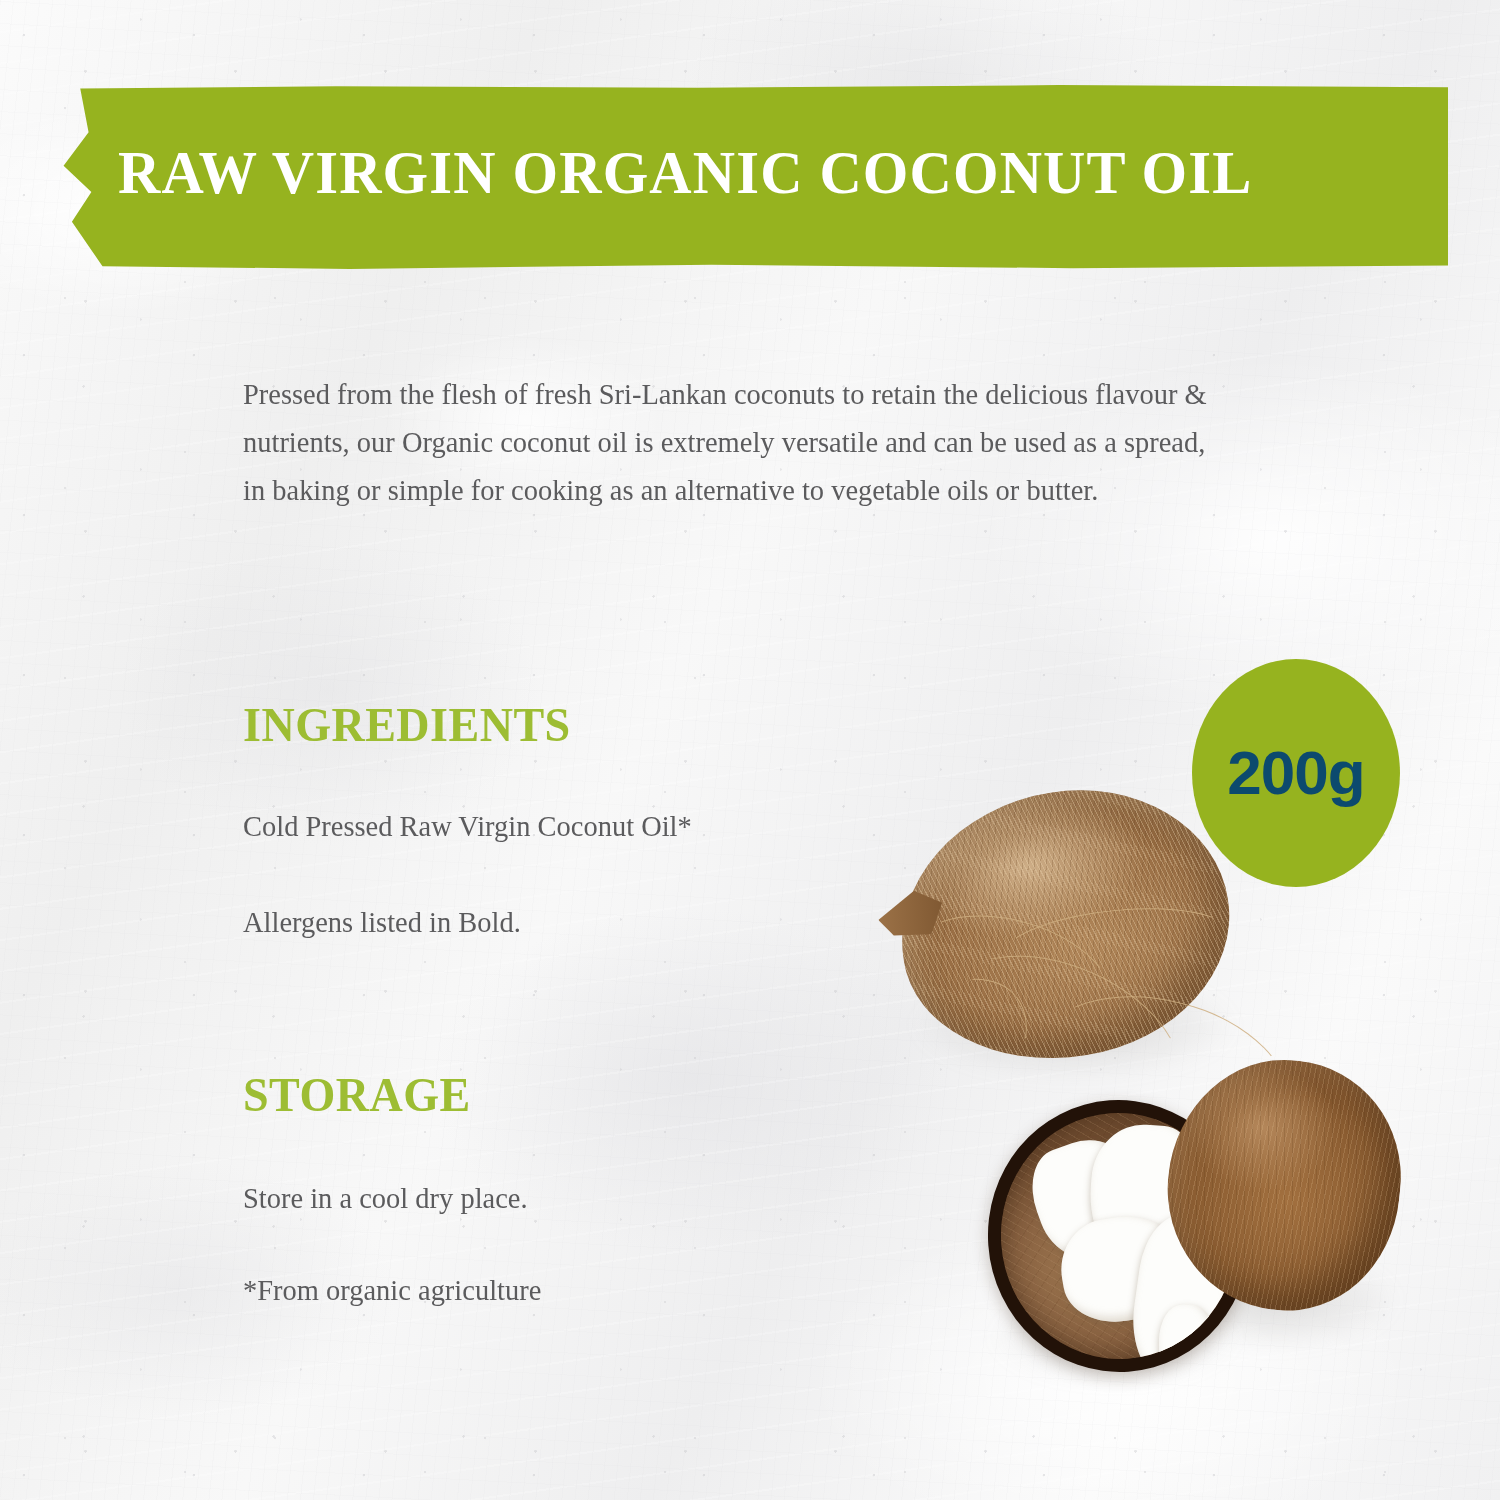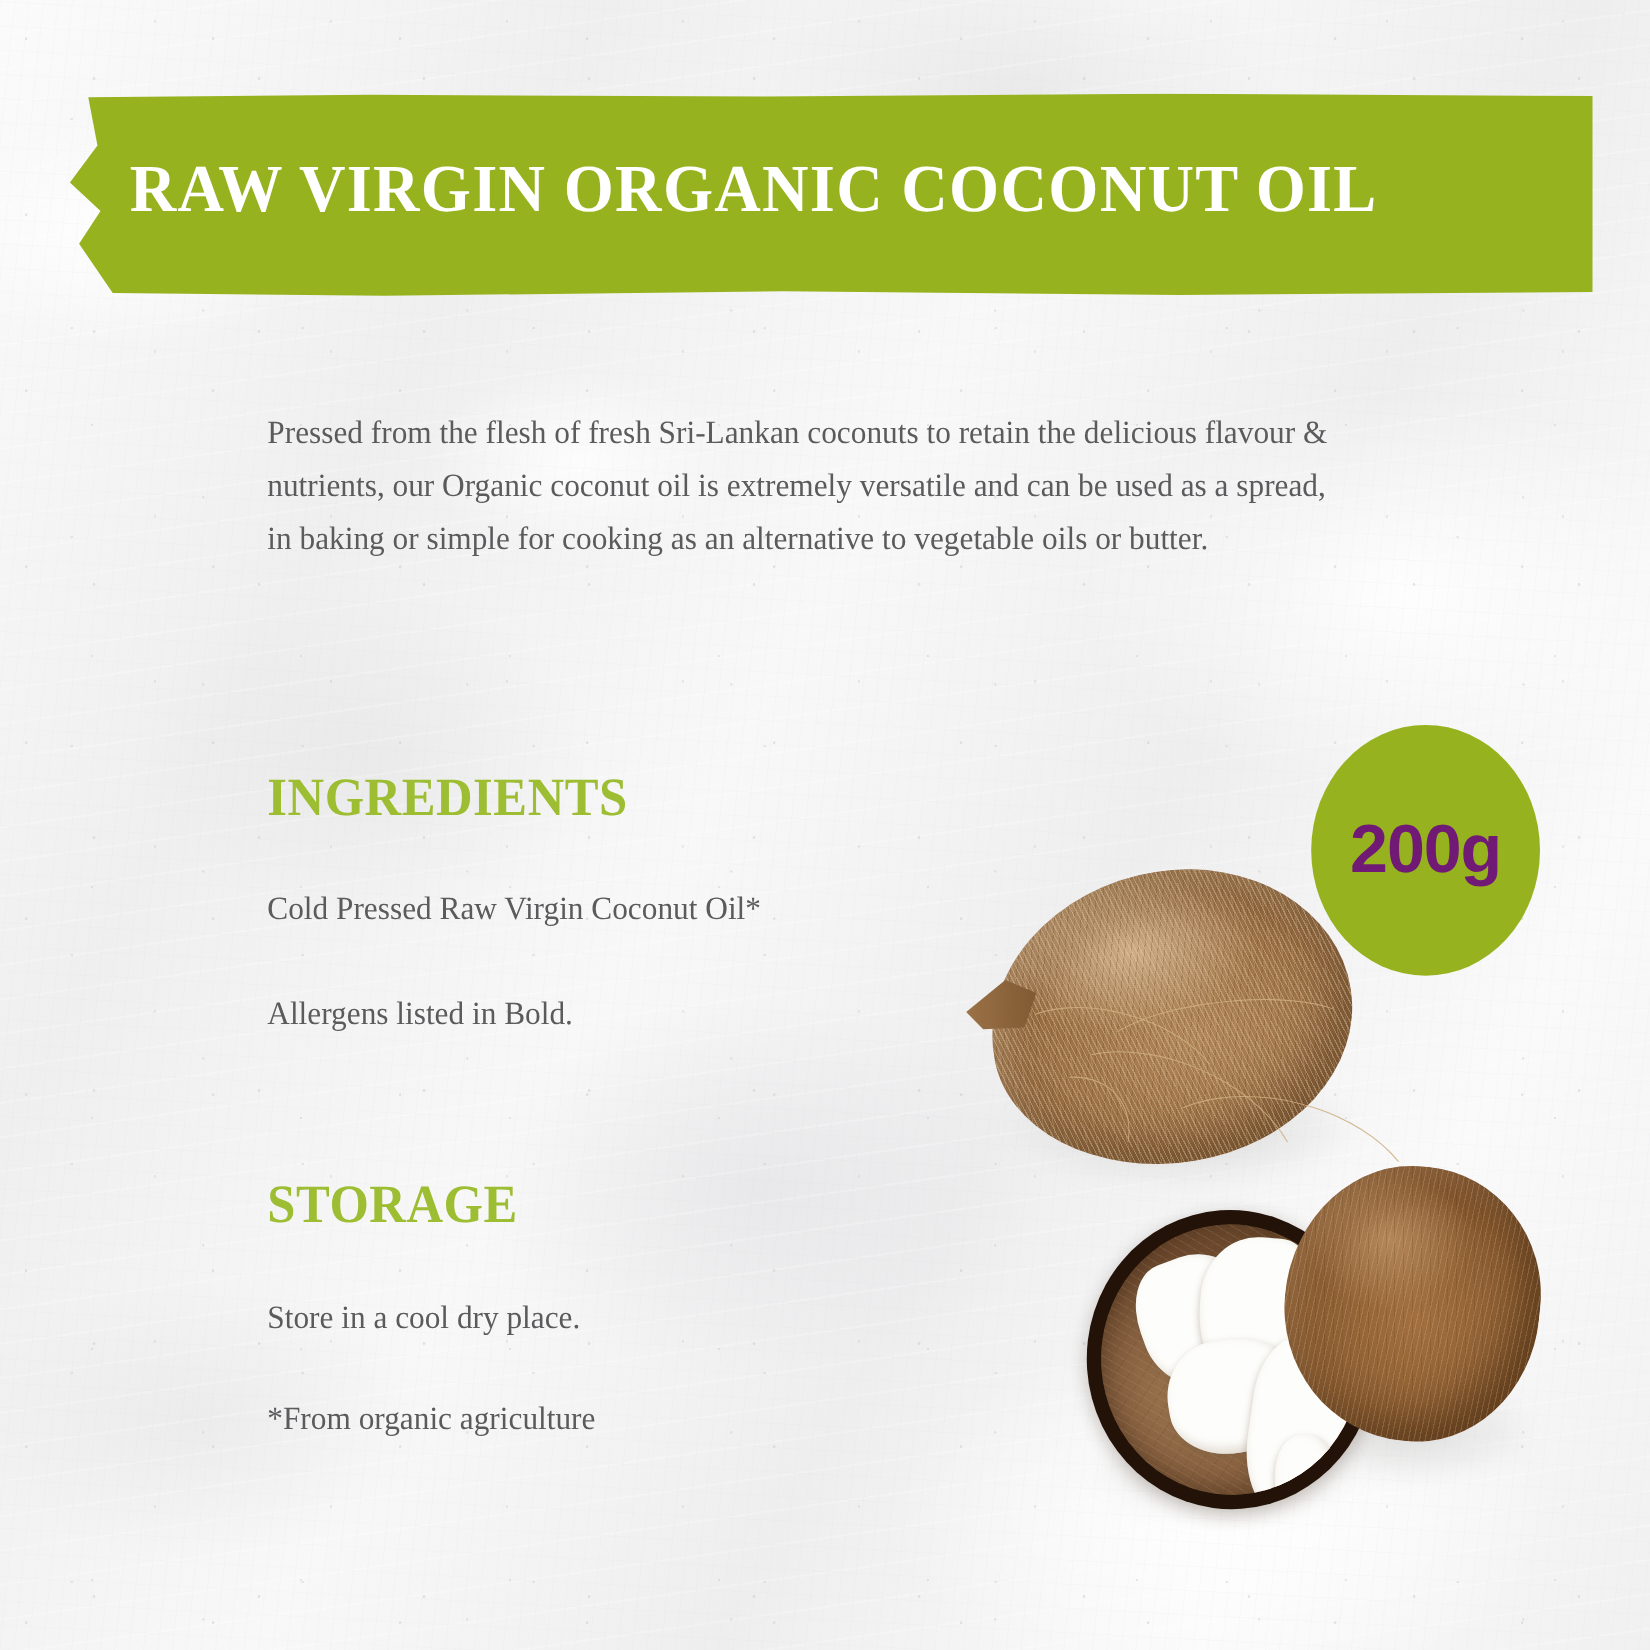--- a/index.html
+++ b/index.html
@@ -109,21 +109,21 @@
   #line-storage{top:1182px;}
   #line-footnote{top:1274px;}
 
   
   .badge{
     position:absolute;left:1192px;top:659px;width:208px;height:228px;
     background:#96b31f;border-radius:50%;
     display:flex;align-items:center;justify-content:center;
   }
   .badge-text{
-    color:#701a75;
+    color:#0c4a6e;
     font-family:"Liberation Sans", sans-serif;
     font-weight:700;
     font-size:62px;
     letter-spacing:-1px;
     line-height:1;
   }
 
   
   .photo{position:absolute;left:880px;top:770px;width:520px;height:610px;}
 

